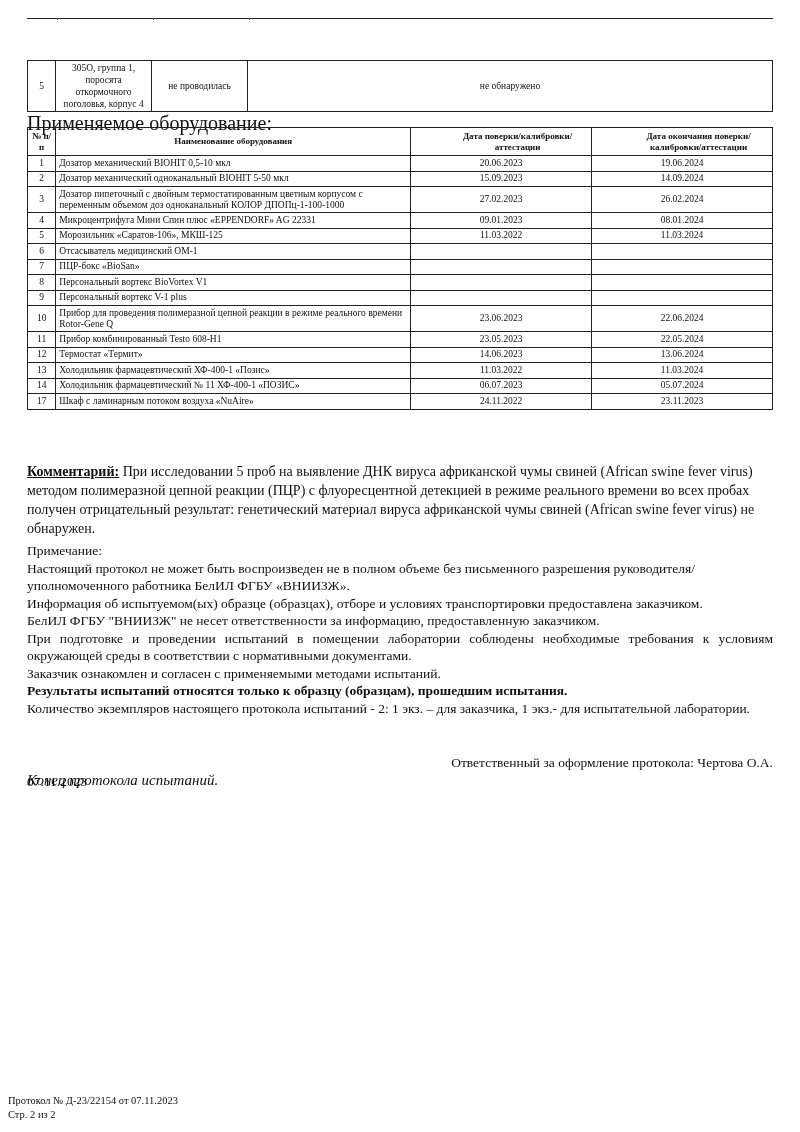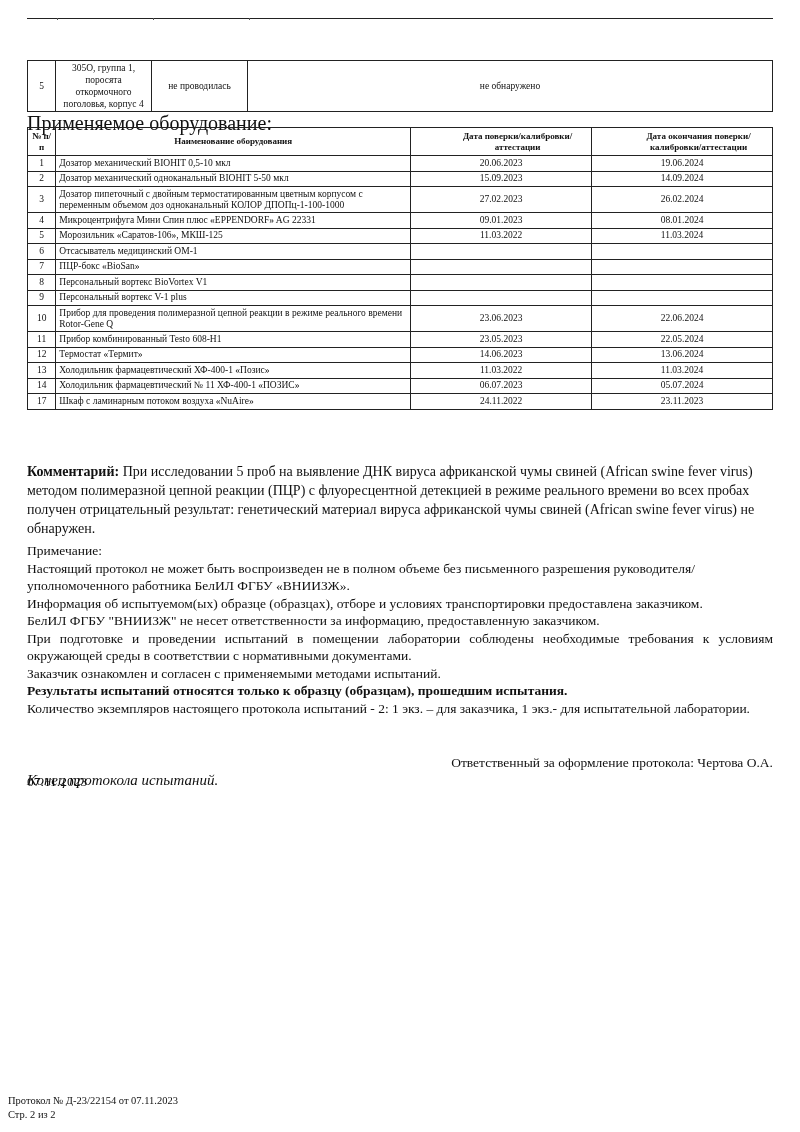--- a/index.html
+++ b/index.html
@@ -34,21 +34,21 @@
   .eq-table td.d { text-align: center; width: 154px; }
   .eq-table tr.tall td { height: 25px; }
   .eq-table th.num { width: 23px; }
   .eq-table th.name { width: 386px; }
   .eq-table th.d { width: 154px; padding-left: 36px; }
 
   .comment {
     position: absolute; left: 27px; top: 462px; width: 746px;
     font-size: 14px; line-height: 19px;
   }
-  .comment b { font-weight: bold; }
+  .comment b { font-weight: bold; text-decoration: underline; }
 
   .notes {
     position: absolute; left: 27px; top: 542px; width: 746px;
     font-size: 13.5px; line-height: 17.5px;
   }
   .notes p { margin: 0; }
   .notes p.just { text-align: justify; text-align-last: left; }
   .notes p.bold { font-weight: bold; }
 
   .sign-date { position: absolute; left: 27px; top: 774px; font-size: 13.5px; }

